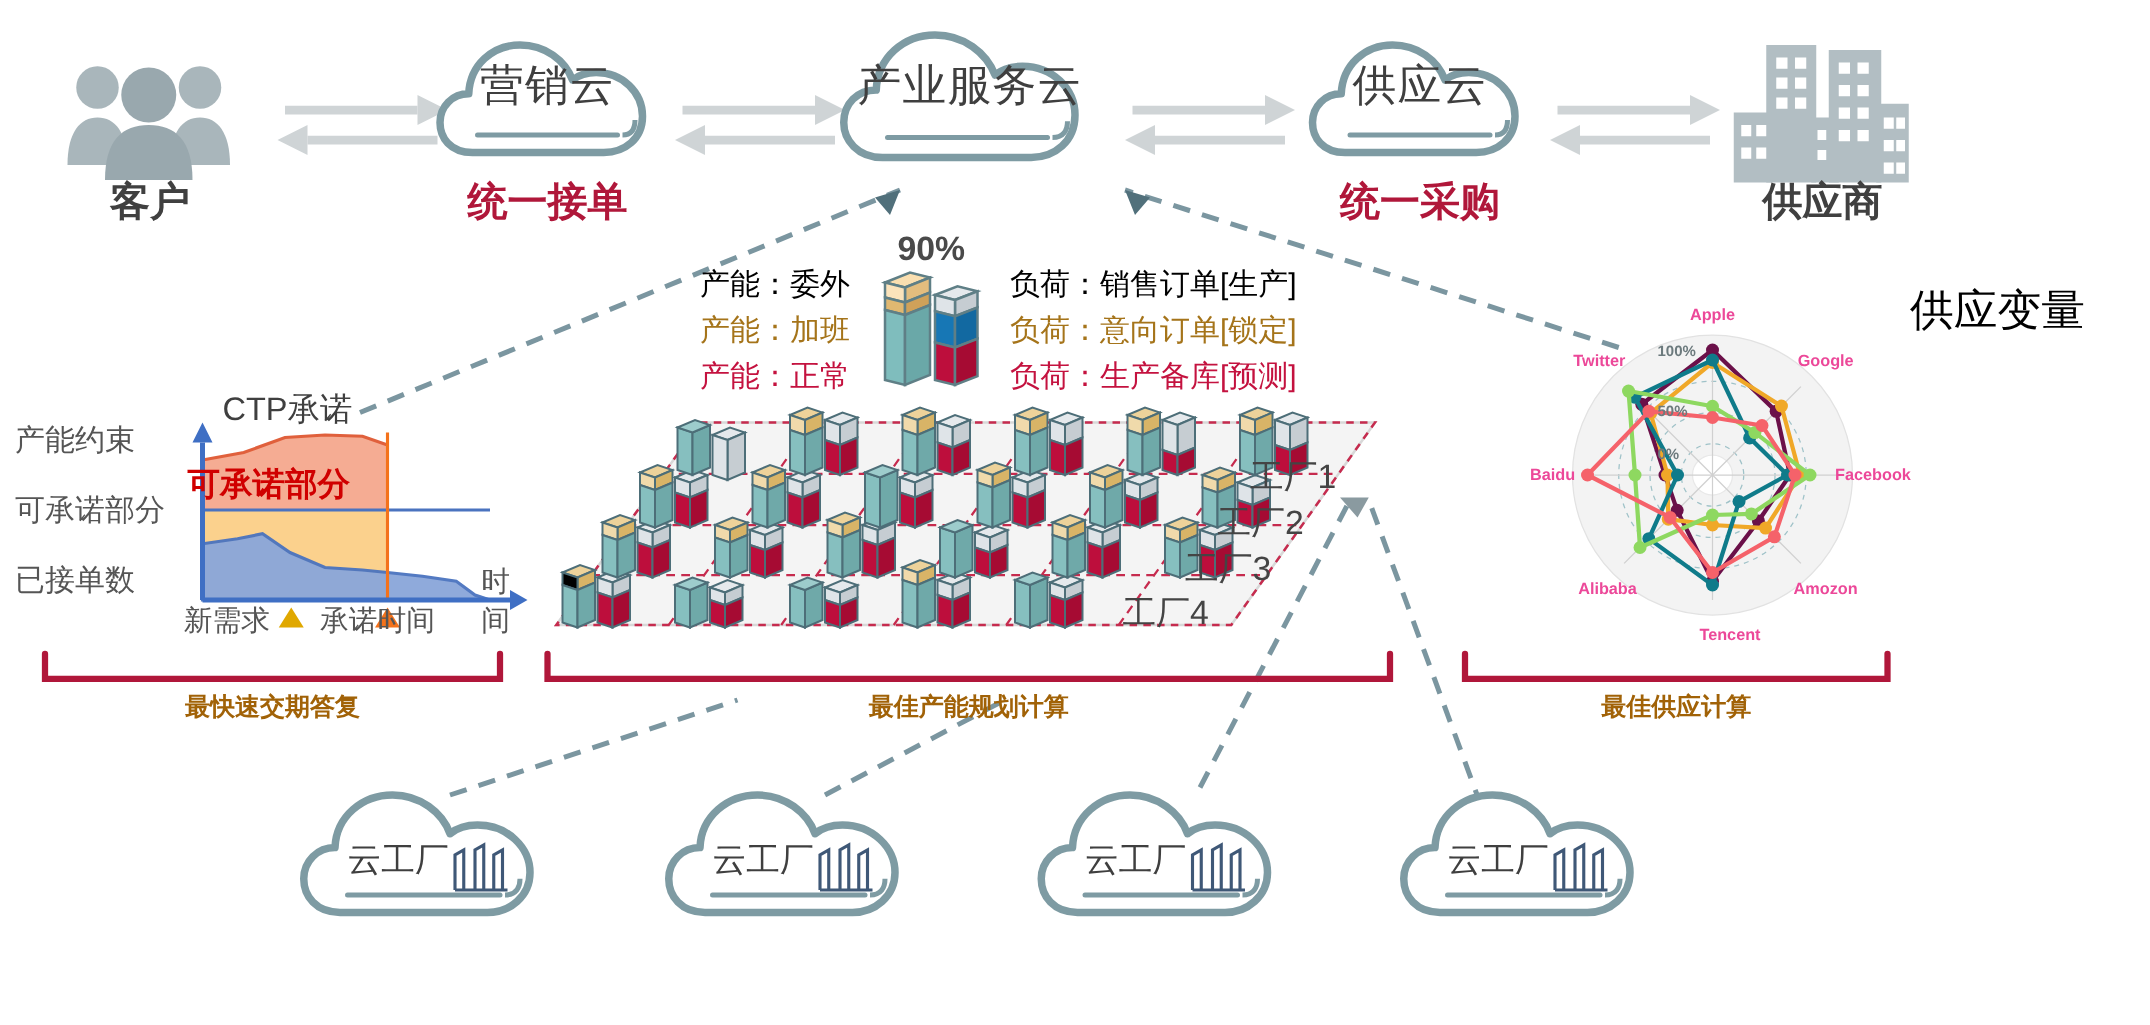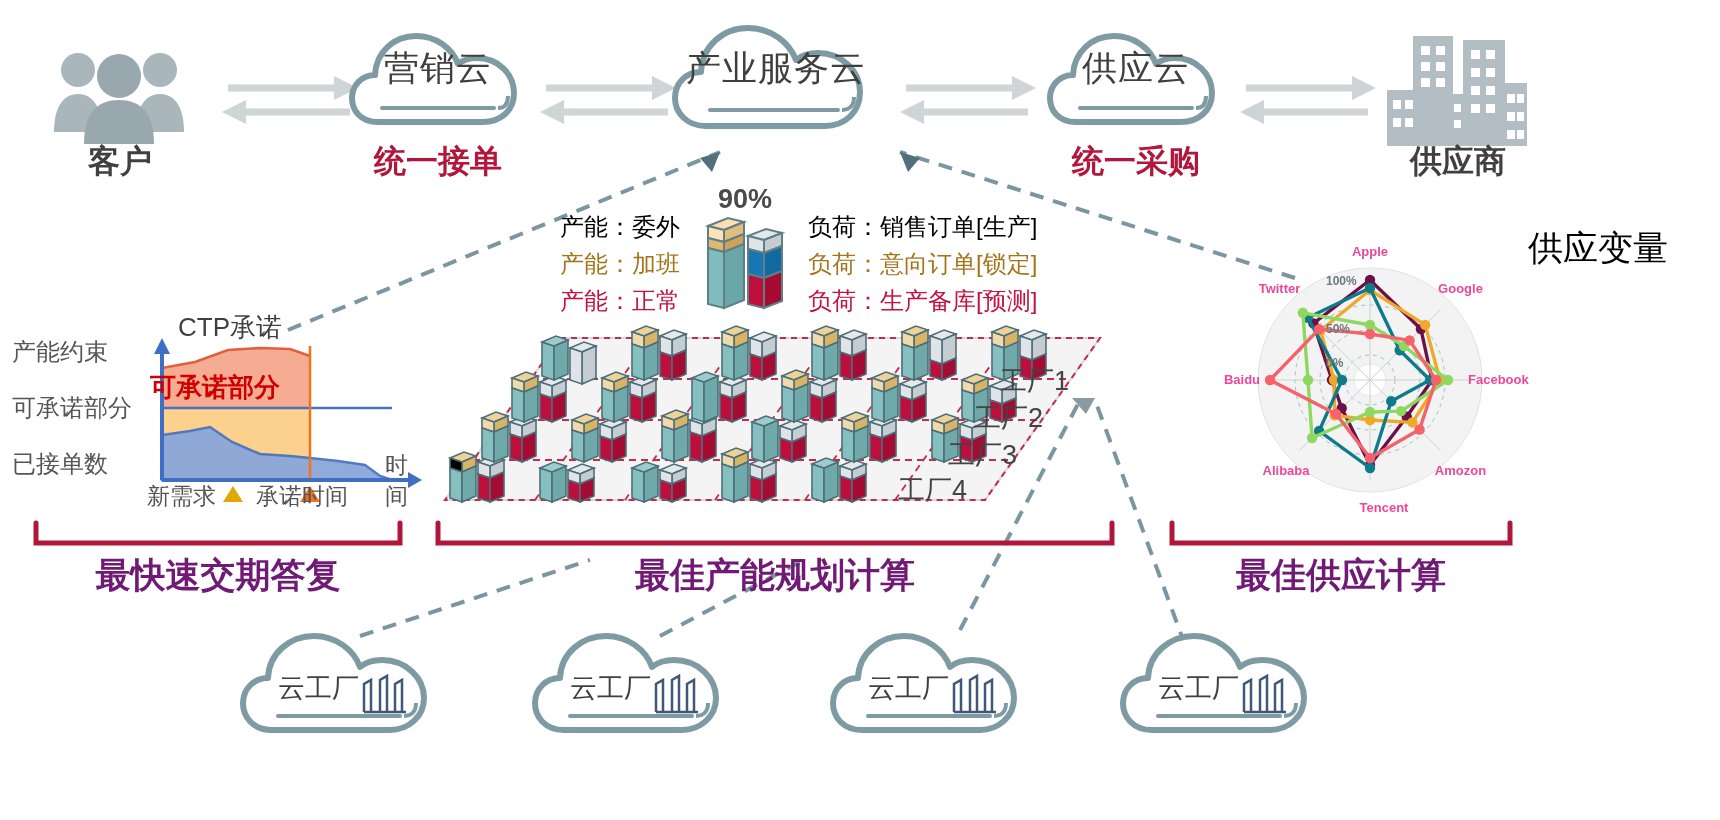--- a/index.html
+++ b/index.html
@@ -6,21 +6,21 @@
   body{width:1720px;height:820px;position:relative;overflow:hidden;
        font-family:"Liberation Sans","DejaVu Sans",sans-serif;}
   .abs{position:absolute;}
   .cloud-wrap{position:absolute;}
   .cloud-label{position:absolute;left:0;top:0;width:100%;height:100%;
       display:flex;align-items:center;justify-content:center;
       font-size:35px;color:#3f3f3f;letter-spacing:1px;}
   .node-caption{position:absolute;text-align:center;font-size:32px;font-weight:bold;}
   .cap-dark{color:#404040;}
   .cap-red{color:#b0173a;}
-  .sec-title{position:absolute;font-size:35px;font-weight:bold;color:#701a75;text-align:center;}
+  .sec-title{position:absolute;font-size:20px;font-weight:bold;color:#a16207;text-align:center;}
   .legend-txt{position:absolute;font-size:24px;white-space:nowrap;}
   .lg-teal{color:#000000;}
   .lg-gold{color:#a5741a;}
   .lg-red{color:#c4123f;}
   .chart-axis-label{position:absolute;font-size:24px;color:#555;white-space:nowrap;}
   .tick-label{position:absolute;font-size:23px;color:#555;white-space:nowrap;}
   .factory-label{position:absolute;font-size:27px;color:#444;white-space:nowrap;}
   .radar-label{position:absolute;font-size:13px;color:#ec4899;font-weight:bold;white-space:nowrap;}
   .radar-ring-label{position:absolute;font-size:12px;color:#6c7a7d;font-weight:bold;white-space:nowrap;}
   .cloud-sub{position:absolute;font-size:27px;color:#3f3f3f;white-space:nowrap;}

